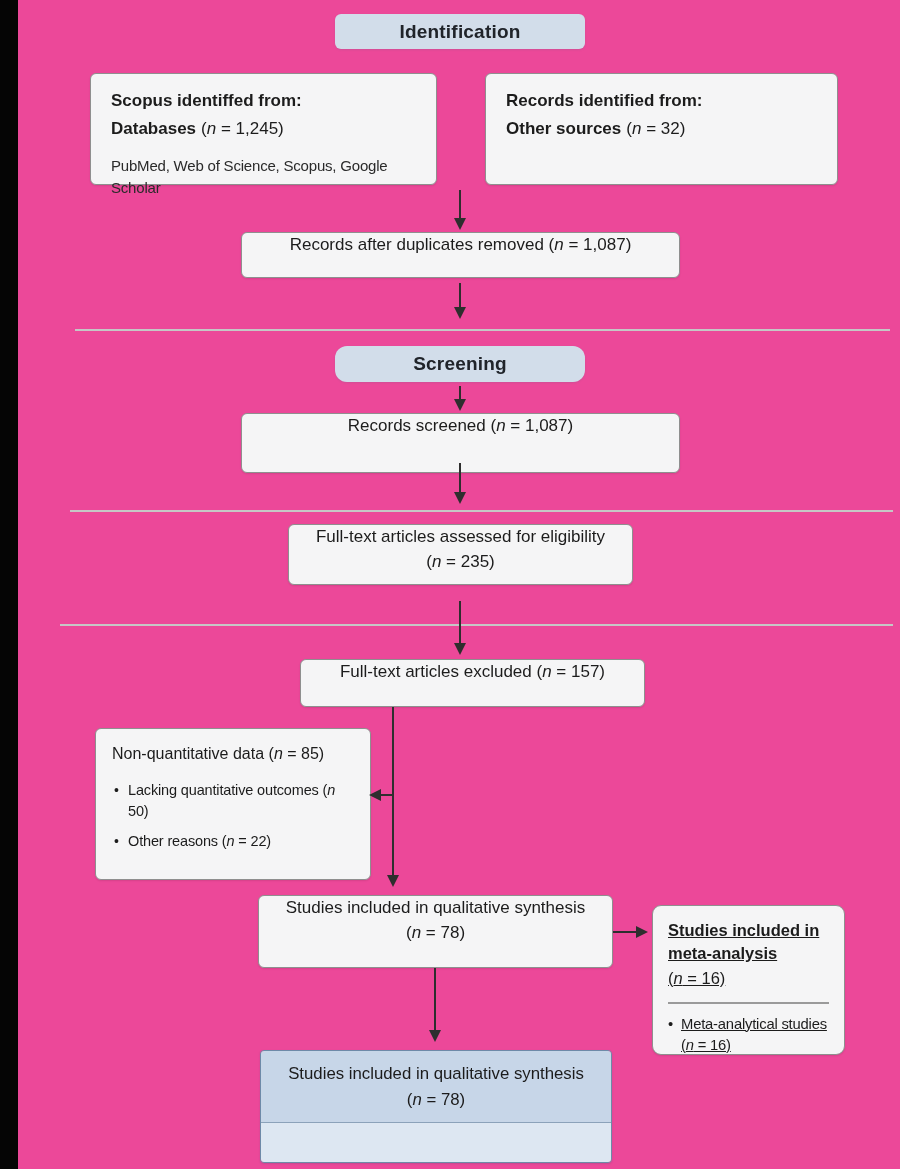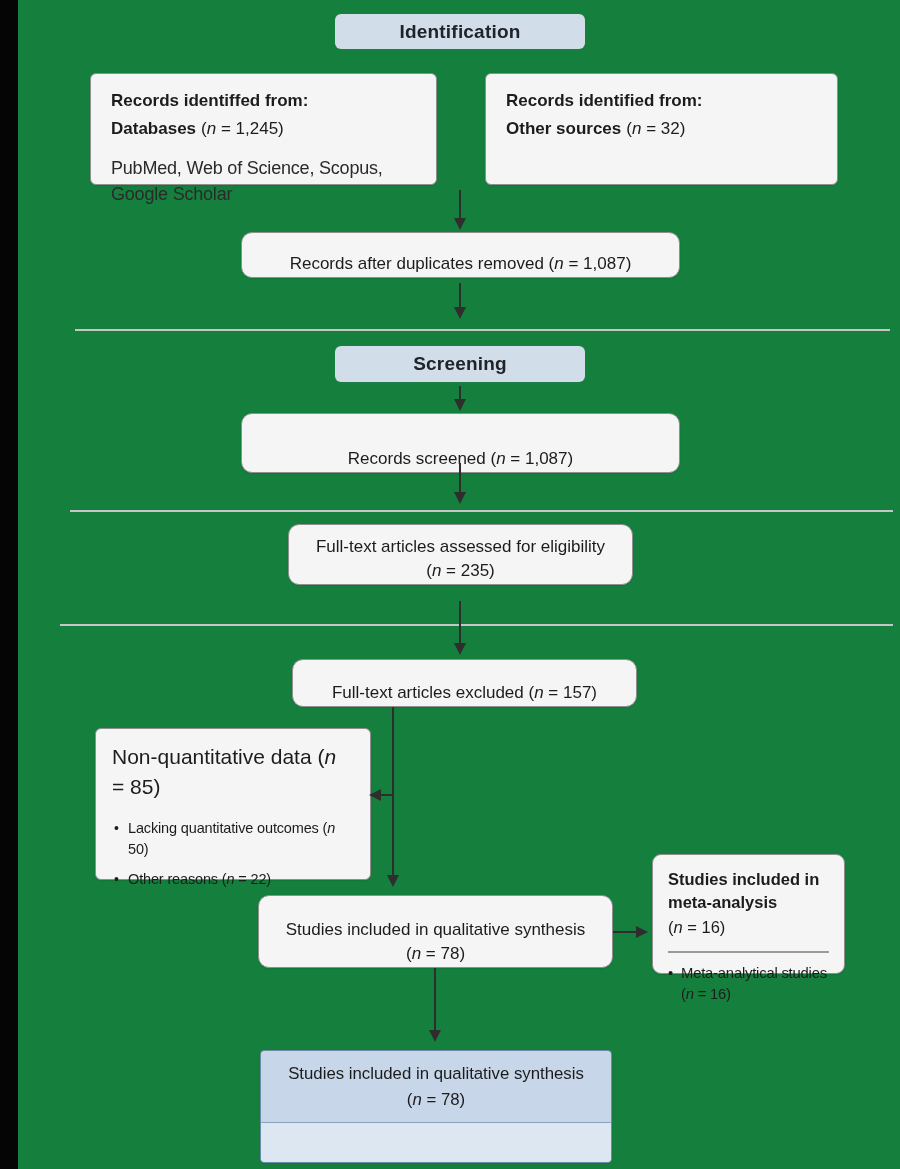--- a/index.html
+++ b/index.html
@@ -1,51 +1,51 @@
 <!DOCTYPE html>
 <html style="--stage_header_bg: #d2ddea; --box_bg: #f5f5f6; --box_border: #8f8f8f; --final_box_top_bg: #c7d6e8; --final_box_bottom_bg: #dde7f2; --final_box_border: #6e8aa8; --arrow: #2e2e2e; --divider: #c6c6c6; --text: #1c1c1c; --left_bar: #050505;"><head>
 <meta charset="utf-8">
 <style>
   html,body { margin:0; padding:0; background:#ffffff; }
   #canvas {
     position:relative; width:900px; height:1169px; overflow:hidden;
     font-family:"Liberation Sans","DejaVu Sans",sans-serif;
-    background:#15803d; color:var(--text,#1c1c1c);
+    background:#ec4899; color:var(--text,#1c1c1c);
   }
   #left-bar { position:absolute; left:0; top:0; width:18px; height:1169px; background:var(--left_bar,#050505); }
 
   .stage {
     position:absolute; display:flex; align-items:center; justify-content:center;
     background:var(--stage_header_bg,#d2ddea); border-radius:6px;
     font-weight:bold; font-size:19px; color:#20242a; letter-spacing:.2px;
     box-shadow:0 1px 2px rgba(90,110,140,.18);
   }
   .box {
     position:absolute; box-sizing:border-box;
     background:var(--box_bg,#f5f5f6); border:1.4px solid var(--box_border,#8f8f8f);
     border-radius:6px; box-shadow:0 1px 2px rgba(0,0,0,.10);
     font-size:17px; line-height:1.45;
   }
-  .box.center { display:flex; flex-direction:column; align-items:center; justify-content:flex-end; text-align:center;border-radius:11px; }
+  .box.center { display:flex; flex-direction:column; align-items:center; justify-content:flex-start; text-align:center; }
   .box .pad { padding:14px 20px; }
   .b { font-weight:bold; }
-  .note { font-size:18px; letter-spacing:-.2px; margin-top:14px; color:#2a2a2a; }
+  .note { font-size:15px; letter-spacing:-.2px; margin-top:14px; color:#2a2a2a; }
   .titleline { font-size:17px; font-weight:bold; }
   .countline { font-size:17px; margin-top:3px; }
   .countline .cnt { font-weight:normal; margin-left:5px; }
 
   .divider { position:absolute; height:2px; background:var(--divider,#c6c6c6); }
 
   .vline { position:absolute; width:2px; background:var(--arrow,#2e2e2e); }
   .hline { position:absolute; height:2px; background:var(--arrow,#2e2e2e); }
   .head-down  { position:absolute; width:0; height:0; border-left:6.5px solid transparent; border-right:6.5px solid transparent; border-top:12px solid var(--arrow,#2e2e2e); }
   .head-left  { position:absolute; width:0; height:0; border-top:6.5px solid transparent; border-bottom:6.5px solid transparent; border-right:12px solid var(--arrow,#2e2e2e); }
   .head-right { position:absolute; width:0; height:0; border-top:6.5px solid transparent; border-bottom:6.5px solid transparent; border-left:12px solid var(--arrow,#2e2e2e); }
 
-  .reasons-title { font-size:21px; padding:13px 16px 2px 16px; }
+  .reasons-title { font-size:16px; padding:13px 16px 2px 16px; }
   .reasons-list { padding:4px 12px 10px 18px; }
   .reason-item { position:relative; font-size:14.5px; letter-spacing:-.15px; padding:0 0 0 14px; margin-top:9px; }
   .reason-item::before { content:"•"; position:absolute; left:0; top:0; font-size:14px; }
 
   .meta-box { font-size:16.5px; border-radius:9px; }
   .meta-box .pad2 { padding:13px 13px 10px 15px; }
   .meta-title { font-weight:bold; line-height:1.4; }
   .meta-count { margin-top:2px; }
   .meta-divider { height:1.5px; background:#9a9a9a; margin:11px 2px 10px 0; }
   .meta-bullet { position:relative; font-size:14.8px; letter-spacing:-.2px; padding-left:13px; line-height:1.45; }
@@ -67,25 +67,25 @@
   i { font-style:italic; }
 </style>
 </head>
 <body>
 
 <div id="canvas">
   <div id="left-bar"></div>
 
   <div class="stage" style="left:335px; top:14px; width:250px; height:35px;">Identification</div>
 
-  <div class="stage" style="left:335px; top:346px; width:250px; height:36px;">Screening</div>
+  <div class="stage" style="left:335px; top:346px; width:250px; height:36px;border-radius:12px;">Screening</div>
 
   <div class="box" style="left:90px; top:73px; width:347px; height:112px;">
     <div class="pad" style="padding-top:15px;">
-      <div class="titleline">Records identiffed from:</div>
+      <div class="titleline">Scopus identiffed from:</div>
       <div class="countline">
         <span class="b">Databases</span><span class="cnt">(<i>n</i> = 1,245)</span>
       </div>
       <div class="note">PubMed, Web of Science, Scopus, Google Scholar</div>
     </div>
   </div>
 
   <div class="box" style="left:485px; top:73px; width:353px; height:112px;">
     <div class="pad" style="padding-top:15px;">
       <div class="titleline">Records identified from:</div>
@@ -101,38 +101,38 @@
 
   <div class="box center" style="left:241px; top:413px; width:439px; height:60px;">
     <div>Records screened (<i>n</i> = 1,087)</div>
   </div>
 
   <div class="box center" style="left:288px; top:524px; width:345px; height:61px;">
     <div>Full-text articles assessed for eligibility</div>
     <div>(<i>n</i> = 235)</div>
   </div>
 
-  <div class="box center" style="left:292px; top:659px; width:345px; height:48px;">
+  <div class="box center" style="left:300px; top:659px; width:345px; height:48px;">
     <div>Full-text articles excluded (<i>n</i> = 157)</div>
   </div>
 
   <div class="box" style="left:95px; top:728px; width:276px; height:152px;">
     <div class="reasons-title">Non-quantitative data (<i>n</i> = 85)</div>
     <div class="reasons-list">
       <div class="reason-item">Lacking quantitative outcomes (<i>n</i> 50)</div>
       <div class="reason-item">Other reasons (<i>n</i> = 22)</div>
     </div>
   </div>
 
   <div class="box center" style="left:258px; top:895px; width:355px; height:73px;">
     <div>Studies included in qualitative synthesis</div>
     <div>(<i>n</i> = 78)</div>
   </div>
 
-  <div class="box meta-box" style="left:652px; top:854px; width:193px; height:120px;">
+  <div class="box meta-box" style="left:652px; top:905px; width:193px; height:150px;text-decoration:underline;">
     <div class="pad2">
       <div class="meta-title">Studies included in</div>
       <div class="meta-title">meta-analysis</div>
       <div class="meta-count">(<i>n</i> = 16)</div>
       <div class="meta-divider"></div>
       <div class="meta-bullet">
         <span>Meta-analytical studies</span><br>
         <span>(<i>n</i> = 16)</span>
       </div>
     </div>

